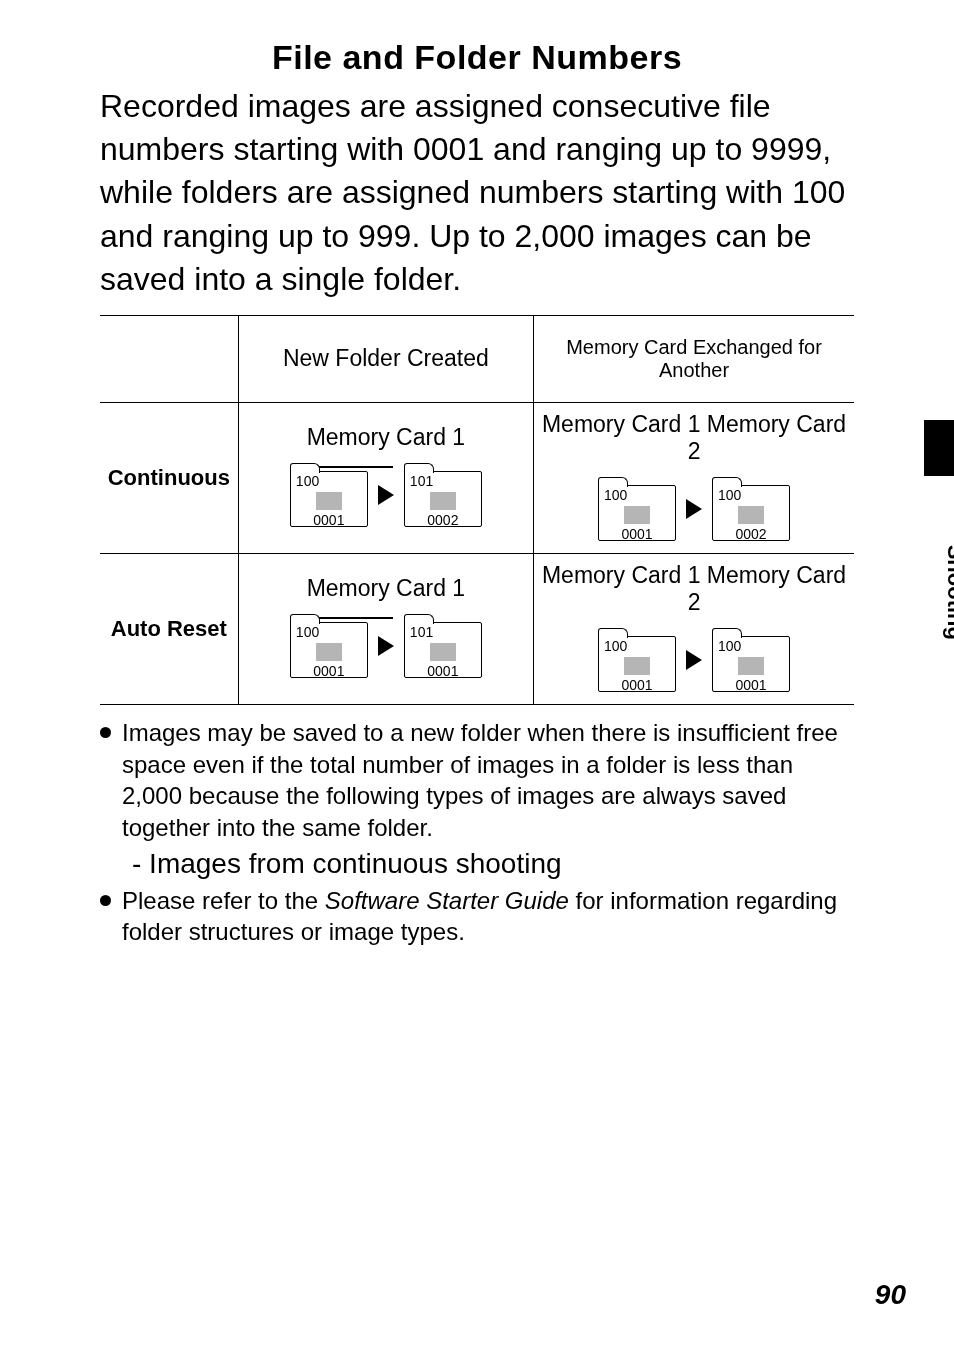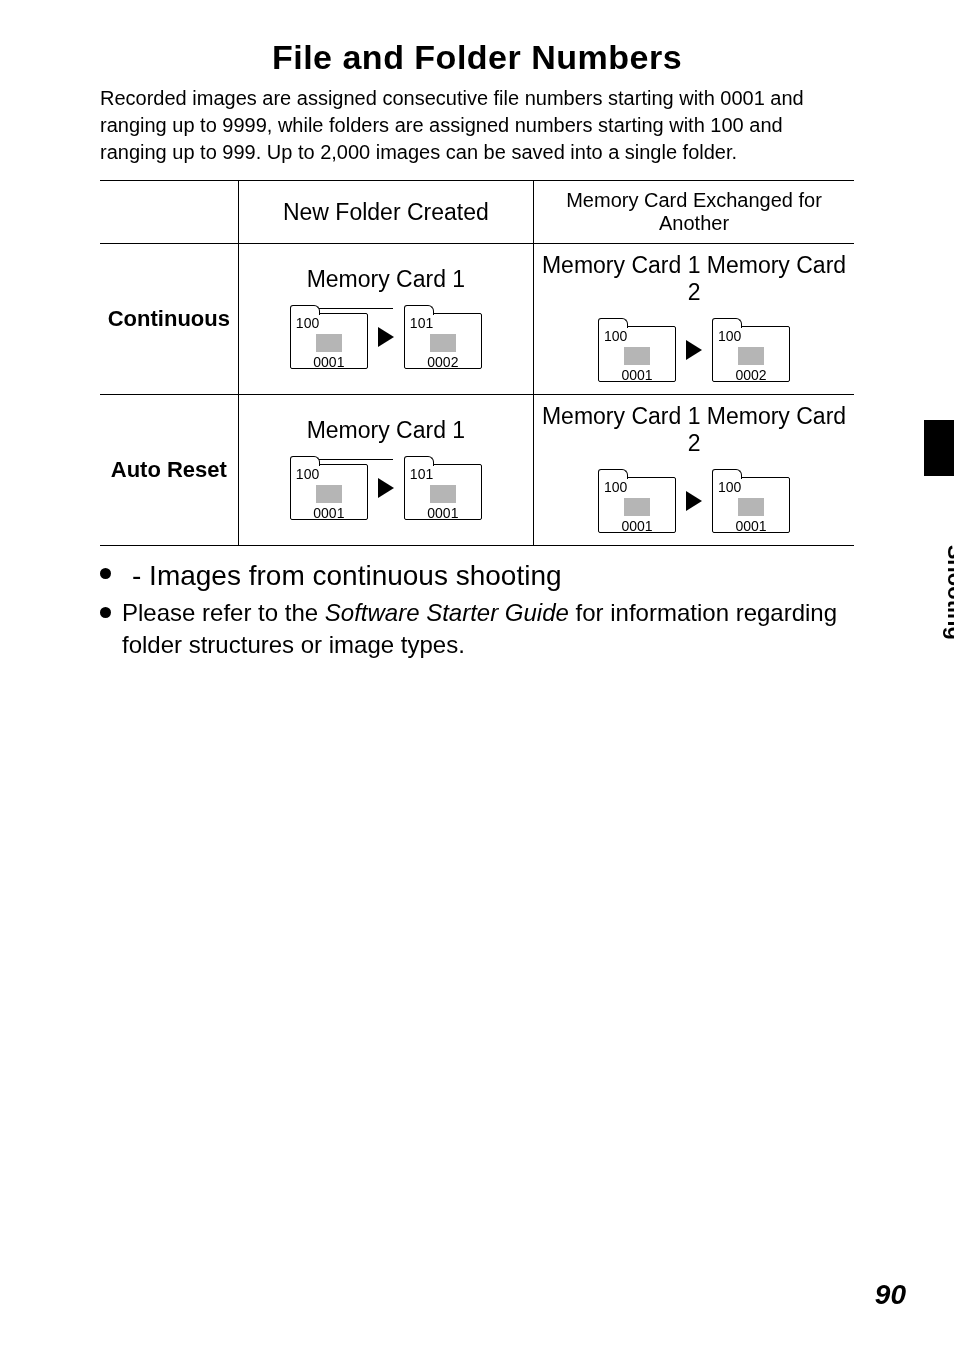--- a/index.html
+++ b/index.html
@@ -13,42 +13,42 @@
   .heading {
     font-family: Arial, Helvetica, sans-serif;
     font-weight: 900;
     font-size: 34px;
     letter-spacing: 0.5px;
     margin-bottom: 8px;
     text-align: center;
   }
 
   .intro {
-    font-size: 20px;
+    font-size: 32px;
     line-height: 1.35;
     margin-bottom: 14px;
   }
 
   table.grid {
     border-collapse: collapse;
     width: 100%;
     table-layout: fixed;
   }
   table.grid col.c1 { width: 138px; }
   table.grid col.c2 { width: 295px; }
   table.grid col.c3 { width: 320px; }
 
   table.grid th, table.grid td {
     border-top: 1.5px solid #000;
     border-bottom: 1.5px solid #000;
     padding: 0;
     vertical-align: middle;
     text-align: center;
   }
-  table.grid th { font-weight: normal; font-size: 23px; padding: 8px 4px; }
+  table.grid th { font-weight: normal; font-size: 23px; padding: 20px 4px; }
   table.grid th.col3 { font-size: 20px; }
 
   table.grid tr.header-row th:nth-child(1) { border-right: 1.5px solid #000; }
   table.grid tr.header-row th:nth-child(2) { border-right: 1.5px solid #000; }
 
   table.grid td.rowlabel {
     font-weight: bold;
     font-size: 22px;
     border-right: 1.5px solid #000;
   }
@@ -301,20 +301,21 @@
             </div>
           </div>
         </div>
       </td>
     </tr>
   </tbody>
     </table>
 
   <ul class="bullets">
     <li>
+      <span>Images may be saved to a new folder when there is insufficient free space even if the total number of images in a folder is less than 2,000 because the following types of images are always saved together into the same folder.</span>
       <div class="sublist">
         <div>- Images from continuous shooting</div>
       </div>
     </li>
     <li>
       <span>Please refer to the </span><span class="italic">Software Starter Guide</span><span> for information regarding folder structures or image types.</span>
     </li>
   </ul>
 </div>
 

